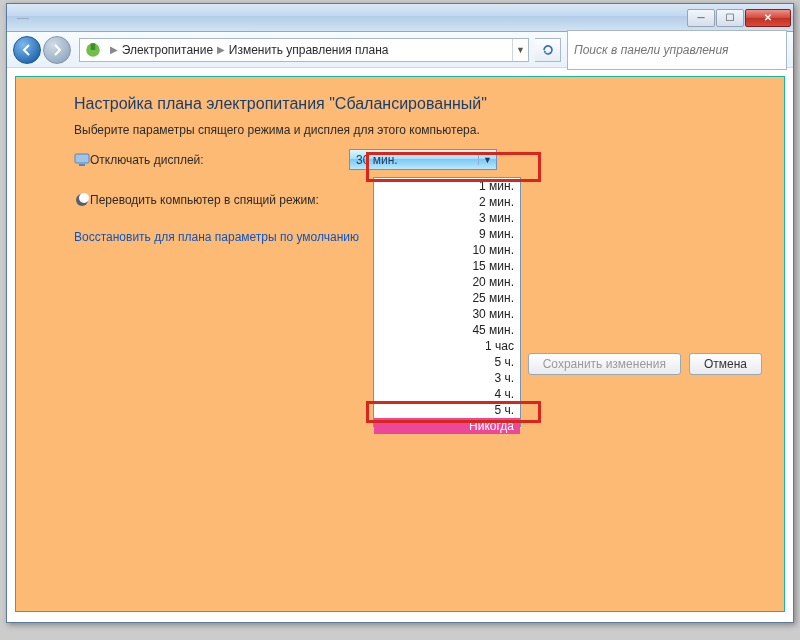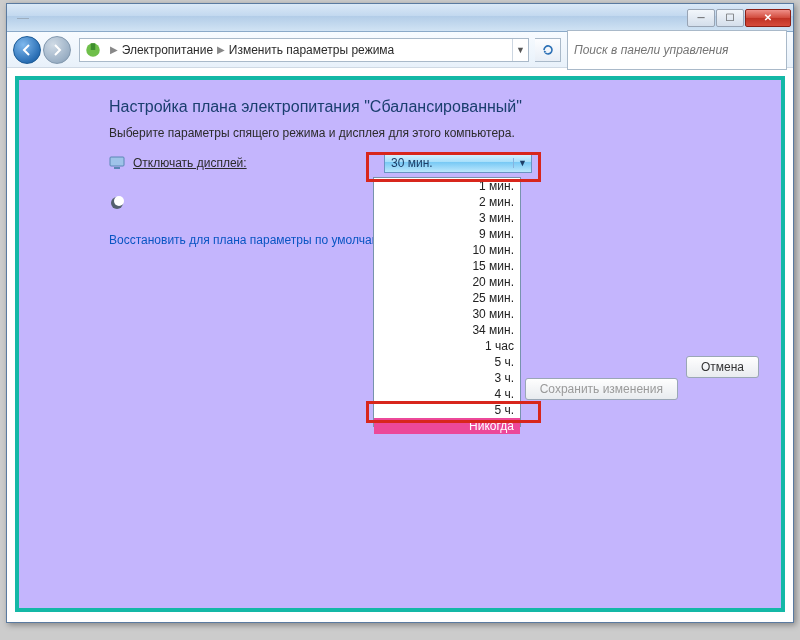--- a/index.html
+++ b/index.html
@@ -55,27 +55,27 @@
     display:inline-flex; align-items:center; justify-content:center; color:#2a5f9e; font-size:13px;
   }
   .searchbox {
     width:220px; height:40px; border:1px solid #a9b9c9; background:#fff; margin-left:6px;
     font-size:12px; padding:0 6px; color:#888; font-style:italic;
   }
 
   
   .content {
     position:absolute; left:8px; right:8px; top:72px; bottom:10px;
-    border:4px solid #14b8a6; background:#c4b5fd; overflow:visible;
-    padding: 18px 28px 18px 90px; color:#1a3e6e;
+    border:1px solid #14b8a6; background:#fdba74; overflow:visible;
+    padding: 18px 28px 18px 58px; color:#1a3e6e;
   }
   h1 { font-size:16px; font-weight:normal; color:#1a3e6e; margin:0 0 10px; }
   .sub { font-size:12px; color:#2b2b2b; margin-bottom:12px; }
   .row { display:flex; align-items:center; font-size:12px; color:#2b2b2b; margin-bottom:22px; }
-  .row .lbl { display:flex; align-items:center; gap:8px; width:275px;text-decoration:underline; }
+  .row .lbl { display:flex; align-items:center; width:275px; }
   .smicon { width:16px; height:16px; display:inline-block; }
 
   .link { color:#0a55c3; font-size:12px; margin:10px 0; cursor:pointer; }
 
   .combo {
     width:148px; height:21px; border:1px solid #6a94c3;
     background: linear-gradient(#dff6ff, #a9e0fb 45%, #74c7f4 46%, #bce8fd);
     display:flex; align-items:center; font-size:12px; color:#1b3d66; padding-left:6px;
     position:relative;
   }
@@ -91,21 +91,21 @@
   .dropdown div.sel { background:#ec4899; color:#fff; }
 
   
   .bottombtns { position:absolute; right:22px; top:276px; display:flex; gap:8px; }
   .btn {
     height:22px; padding:0 14px; font-size:12px; color:#333;
     border:1px solid #9aa7b5; border-radius:3px;
     background:linear-gradient(#fefefe,#e8ebef); display:inline-flex; align-items:center;
   }
   .btn.disabled { color:#9a9a9a; }
-  .btn:first-child { min-width:150px; justify-content:center;margin-top:22px; }
+  .btn:first-child { min-width:150px; justify-content:center; }
 
   
   .redbox { position:absolute; border:3px solid #d8261c; pointer-events:none; z-index:50; }
   .red1 { left:359px; top:148px; width:175px; height:30px; }
   .red2 { left:359px; top:397px; width:175px; height:22px; }
 </style>
 </head>
 <body>
 
 <div class="window">
@@ -132,21 +132,21 @@
     </div>
 
     <div class="addressbar">
       <svg class="crumb-icon" viewBox="0 0 16 16">
         <circle cx="8" cy="8" r="6" fill="#6fbf4a"></circle>
           <rect x="6" y="2" width="4" height="6" fill="#3e8e2e"></rect>
       </svg>
       <span class="crumb-sep">▶</span>
       <span>Электропитание</span>
       <span class="crumb-sep">▶</span>
-      <span>Изменить параметры режима</span>
+      <span>Изменить управления плана</span>
       <span class="addr-dd">▼</span>
     </div>
     <div class="refreshbtn">
       <svg width="14" height="14" viewBox="0 0 14 14">
         <path d="M3 7a4 4 0 1 1 1.2 2.8" stroke="#2a6fb5" stroke-width="1.6" fill="none"></path>
         <path d="M3 10l-.2-2.6 2.5.8z" fill="#2a6fb5"></path>
       </svg>
     </div>
     <input class="searchbox" placeholder="Поиск в панели управления" style="">
   </div>
@@ -169,20 +169,21 @@
         <span class="arrow">▼</span>
       </div>
     </div>
 
     <div class="row">
       <span class="lbl">
         <svg class="smicon" viewBox="0 0 16 16">
           <circle cx="8" cy="8" r="6" fill="#54606e"></circle>
             <circle cx="10" cy="6" r="5" fill="#fff"></circle>
         </svg>
+        <span>Переводить компьютер в спящий режим:</span>
       </span>
     </div>
 
     <div class="link">Восстановить для плана параметры по умолчанию</div>
 
     <div class="bottombtns">
       <div class="btn disabled">
         <span>Сохранить изменения</span>
       </div>
       <div class="btn">
@@ -195,21 +196,21 @@
   <div class="dropdown" id="dropdown">
       <div>1 мин.</div>
       <div>2 мин.</div>
       <div>3 мин.</div>
       <div>9 мин.</div>
       <div>10 мин.</div>
       <div>15 мин.</div>
       <div>20 мин.</div>
       <div>25 мин.</div>
       <div>30 мин.</div>
-      <div>34 мин.</div>
+      <div>45 мин.</div>
       <div>1 час</div>
       <div>5 ч.</div>
       <div>3 ч.</div>
       <div>4 ч.</div>
       <div>5 ч.</div>
       <div class="sel">Никогда</div>
     </div>
 
   <div class="redbox red1"></div>
   <div class="redbox red2"></div>

